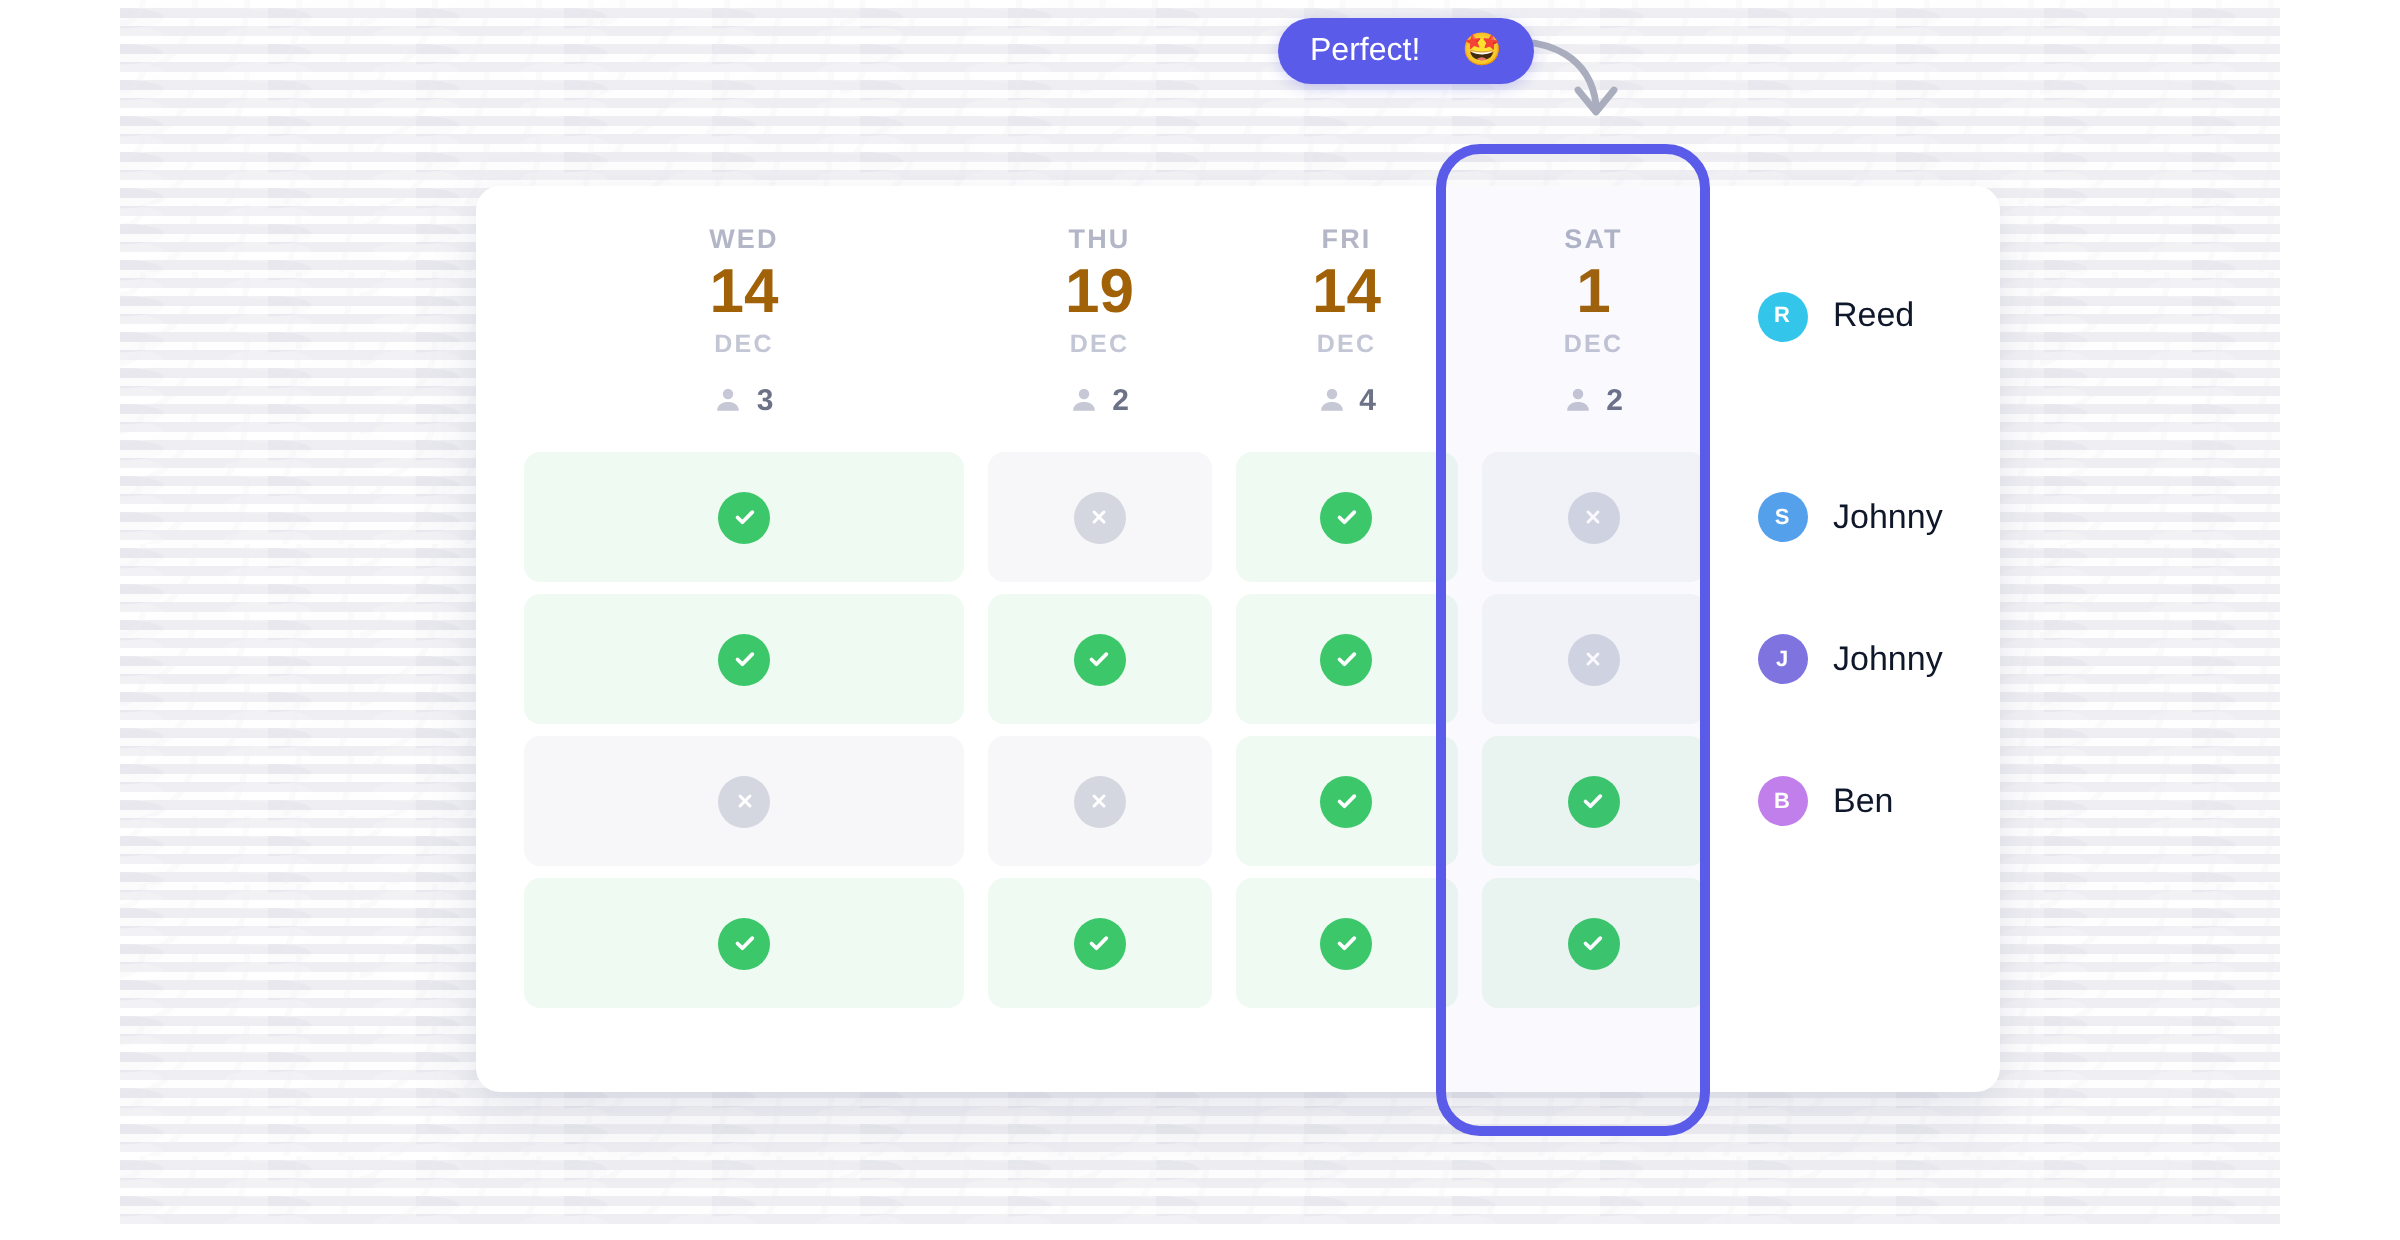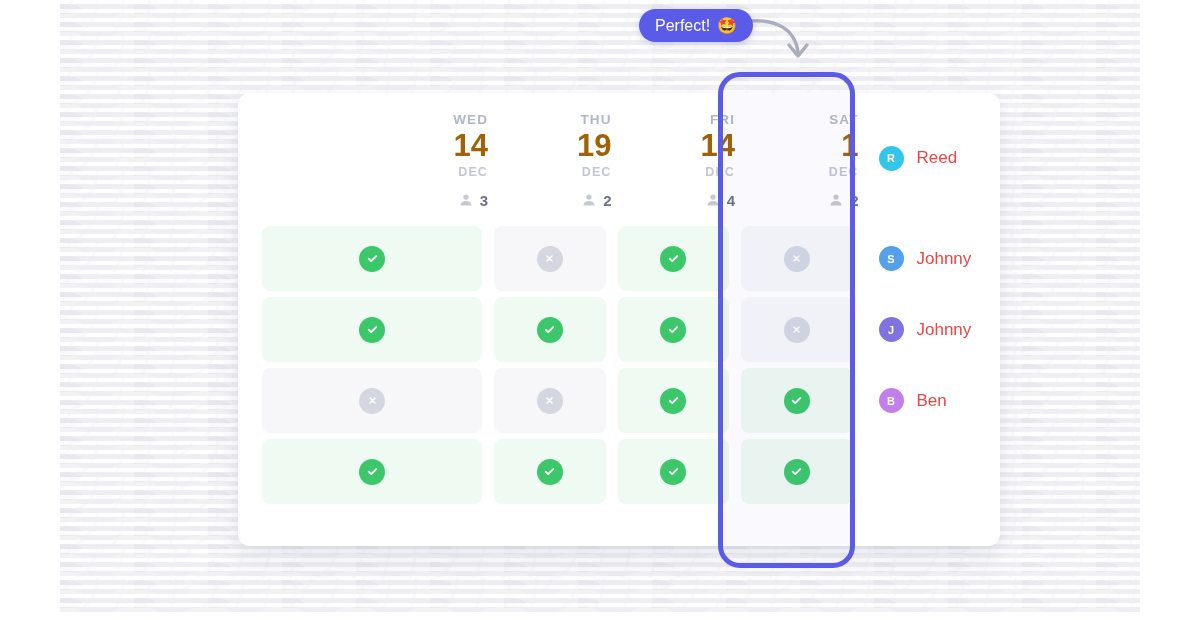--- a/index.html
+++ b/index.html
@@ -76,21 +76,21 @@
     display: grid;
     grid-template-columns: 232px 1fr 1fr 1fr 1fr;
     grid-template-rows: 130px 71px 71px 71px 71px;
     padding: 0 18px 18px 18px;
   }
 
   
   .dayhead {
     display: flex;
     flex-direction: column;
-    align-items: flex-end;
+    align-items: center;
     justify-content: flex-start;
     padding-top: 19px;
   }
   .dow {
     font-size: 13.5px;
     font-weight: 700;
     letter-spacing: 1.1px;
     color: #b2b6c6;
   }
   .dnum {
@@ -145,21 +145,21 @@
     align-items: center;
     justify-content: center;
     color: #ffffff;
     font-size: 11px;
     font-weight: 700;
     flex: 0 0 auto;
     opacity: .97;
   }
   .pname {
     font-size: 17px;
-    color: #ef4444;
+    color: #0f172a;
     font-weight: 400;
   }
 
   
   .statuswrap {
     display: flex;
     align-items: center;
     justify-content: center;
     padding: 3px 6px;
   }
@@ -212,21 +212,21 @@
   .pill {
     position: absolute;
     left: 639px;
     top: 9px;
     height: 33px;
     padding: 4px 16px;
     border-radius: 17px;
     background: #5b5bea;
     display: flex;
     align-items: center;
-    gap: 7px;
+    gap: 21px;
     z-index: 7;
     box-shadow: 0 2px 7px rgba(91,91,234,0.25);
   }
   .pill-text {
     color: #ffffff;
     font-size: 16px;
     font-weight: 400;
     white-space: nowrap;
   }
   .pill-emoji { font-size: 16px; line-height: 1; }

